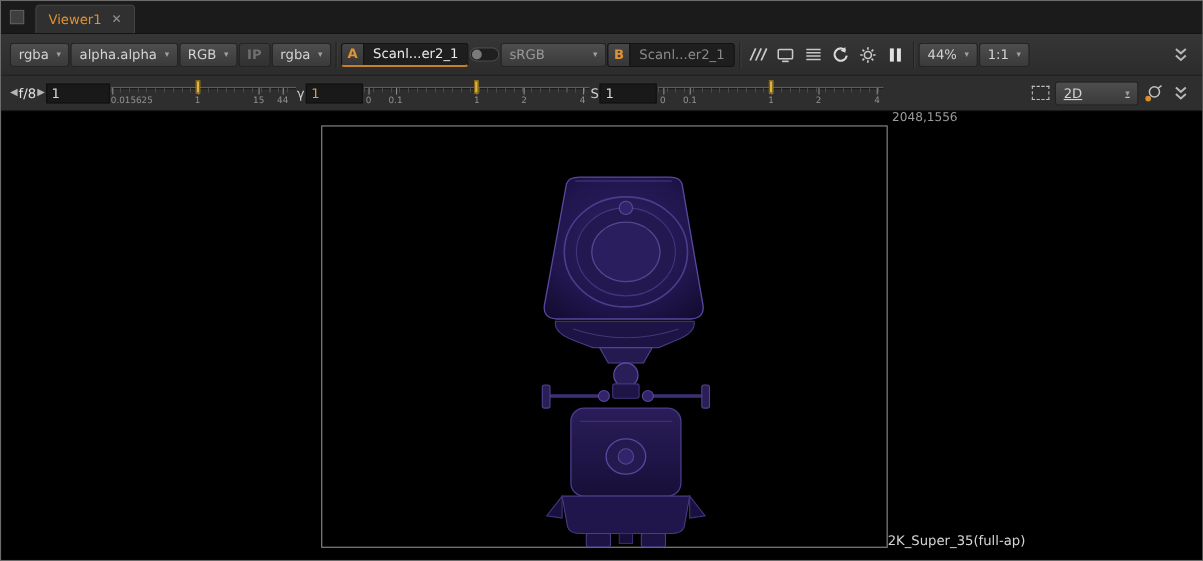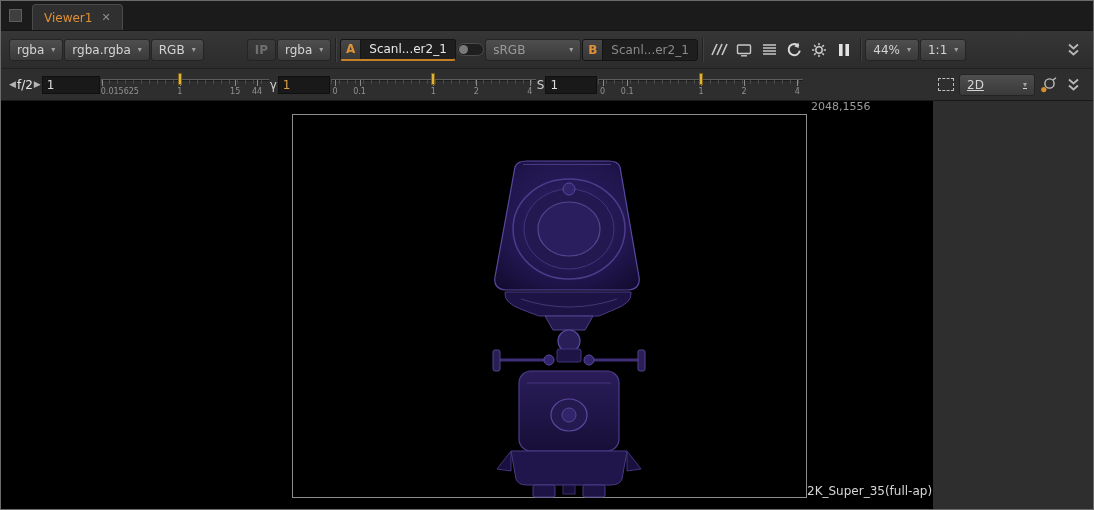--- a/index.html
+++ b/index.html
@@ -21,21 +21,21 @@
 
   
   .toolbar { display:flex; align-items:center; gap:1px; padding:0 8px; }
   .row1 { height:38px; background:linear-gradient(#363636,#2c2c2c); border-bottom:1px solid #212121; }
   .row2 { height:32px; background:#2e2e2e; border-bottom:1px solid #191919; }
 
   .btn { display:flex; align-items:center; justify-content:space-between; gap:7px; height:22px;
          padding:0 7px; background:linear-gradient(#4e4e4e,#3a3a3a); border:1px solid #242424;
          border-radius:3px; color:#d4d4d4; cursor:pointer; white-space:nowrap; }
   .caret { font-size:8px; color:#a0a0a0; line-height:1; }
-  .btn.ip { background:linear-gradient(#3c3c3c,#323232); color:#6f6f6f; font-weight:bold;margin-left:42px; }
+  .btn.ip { background:linear-gradient(#3c3c3c,#323232); color:#6f6f6f; font-weight:bold; }
 
   .vsep { width:1px; height:24px; background:#222; box-shadow:1px 0 0 #404040; margin:0 3px; }
 
   .ab-group { display:flex; align-items:stretch; height:22px; background:#1e1e1e;
               border:1px solid #141414; border-radius:3px; overflow:hidden; }
   .ab-group.active { border-bottom:2px solid #c77f28; }
   .ab-badge { width:20px; display:flex; align-items:center; justify-content:center;
               background:linear-gradient(#474747,#363636); color:#e09035; font-weight:bold;
               border-right:1px solid #141414; cursor:pointer; }
   .ab-field { display:flex; align-items:center; padding:0 8px; min-width:94px; color:#e8e8e8; cursor:pointer; }
@@ -65,21 +65,21 @@
   .slider .handle { position:absolute; top:2px; width:4px; height:12px; background:#e0b23e;
                     border:1px solid #7a5e12; cursor:ew-resize; }
   .slider .tlabel { position:absolute; top:16px; font-size:8px; color:#919191;
                     transform:translateX(-50%); white-space:nowrap; }
   .slider .tlabel.first { transform:none; }
 
   .marquee { width:16px; height:13px; border:1px dashed #bdbdbd; }
   .push-right { margin-left:auto; }
 
   
-  .viewport { position:absolute; left:0; top:100px; width:932px; height:408px; background:#000; overflow:hidden; }
+  .viewport { position:absolute; left:0; top:100px; width:1092px; height:408px; background:#000; overflow:hidden; }
   .format-rect { position:absolute; left:291px; top:13px; width:515px; height:384px;
                  border:1px solid #8d8d8d; }
   .res-label { position:absolute; left:810px; top:-1px; color:#9c9c9c; font-size:11px; }
   .fmt-label { position:absolute; left:806px; top:383px; color:#d6d6d6; font-size:12px; }
   .subject { position:absolute; left:480px; top:52px; }
 </style>
 </head>
 <body>
 
 <div class="app">
@@ -93,21 +93,21 @@
   </div>
 
   <div class="toolbar row1">
 
     <div class="btn">
       <span>rgba</span>
       <span class="caret">▾</span>
     </div>
 
     <div class="btn">
-      <span>rgba.rgba</span>
+      <span>alpha.alpha</span>
       <span class="caret">▾</span>
     </div>
 
     <div class="btn">
       <span>RGB</span>
       <span class="caret">▾</span>
     </div>
 
     <div class="btn ip">
       <span>IP</span>
@@ -191,21 +191,21 @@
     <div class="iconbtn push-right">
       <svg width="13" height="15" viewBox="0 0 13 15">
           <path d="M2,2.5 L6.5,6.5 L11,2.5 M2,8.5 L6.5,12.5 L11,8.5" fill="none" stroke="#b8b8b8" stroke-width="1.8"></path>
         </svg>
     </div>
   </div>
 
   <div class="toolbar row2">
 
     <span class="arrow">◀</span>
-    <span class="fstop">f/2</span>
+    <span class="fstop">f/8</span>
     <span class="arrow">▶</span>
 
     <input class="ninput" style="width: 58px;" value="1">
 
     <div class="slider" style="width:168px;">
       <div class="track"></div>
       <div class="minor"></div>
       <div class="mtick" style="left:1%;"></div>
       <div class="mtick" style="left:47%;"></div>
       <div class="mtick" style="left:80%;"></div>

